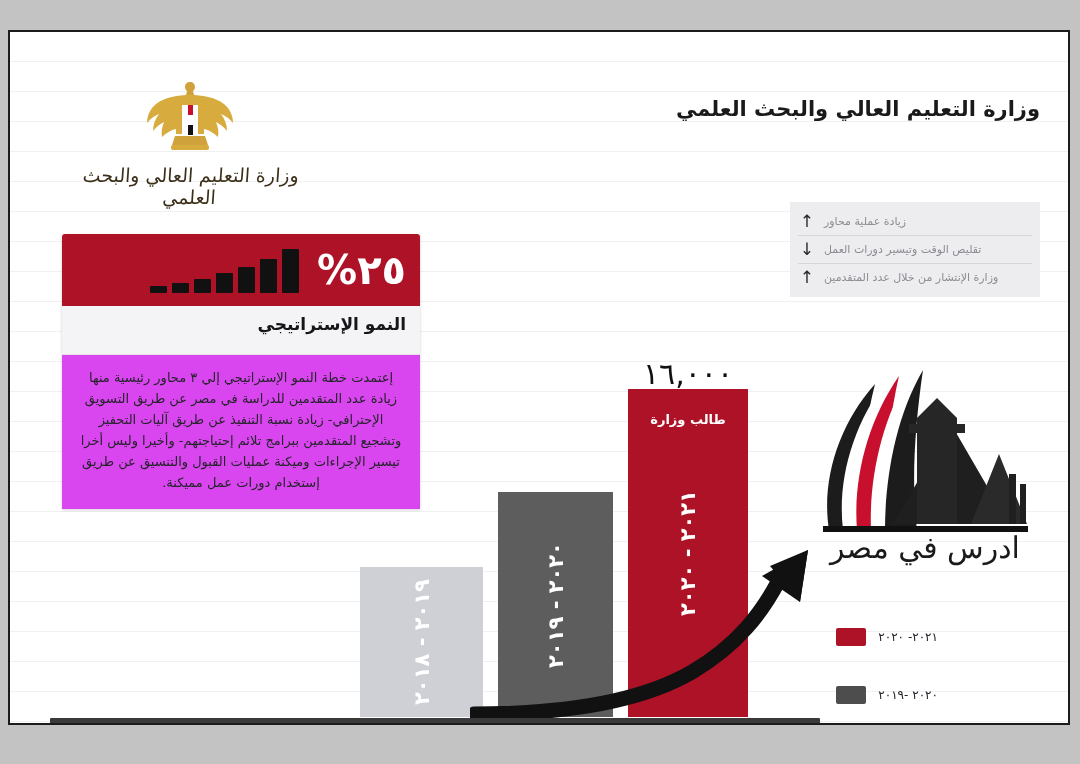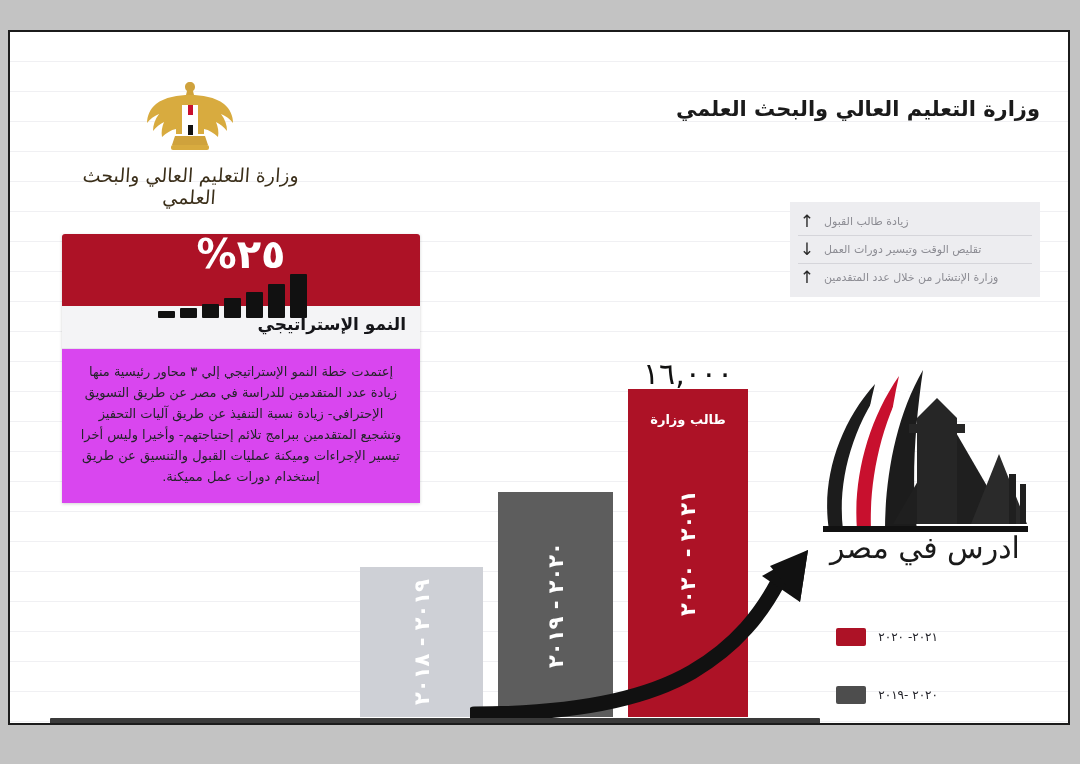--- a/index.html
+++ b/index.html
@@ -58,31 +58,31 @@
   .bullet .txt{font-size:11px;color:#8c8c93;white-space:nowrap;}
   .bullet .arw{font-size:17px;color:#2a2a2a;line-height:1;width:14px;text-align:center;}
 
   
   #card{
     position:absolute;left:52px;top:202px;width:358px;
     box-shadow:0 1px 3px rgba(0,0,0,.18);
   }
   #card-top{
     background:#ad1226;height:72px;border-radius:3px 3px 0 0;
-    display:flex;align-items:center;padding:0 14px;box-sizing:border-box;flex-direction:column;
+    display:flex;align-items:center;padding:0 14px;box-sizing:border-box;
   }
   #pct{
     color:#ffffff;font-size:40px;font-weight:bold;line-height:1;
     white-space:nowrap;direction:rtl;
   }
   #pct .sym{font-size:40px;}
   #mini{display:flex;align-items:flex-end;gap:5px;margin-right:18px;height:46px;direction:ltr;}
   #mini i{display:block;width:17px;background:#111;border-radius:1px;}
   #card-title{
-    background:#f4f4f6;padding:8px 14px 14px 14px;text-align:right;
+    background:#f4f4f6;padding:8px 14px 20px 14px;text-align:right;
     border-bottom:1px solid #e3e3e7;
   }
   #card-title span{font-size:17px;font-weight:bold;color:#16161a;}
   #card-body{
     background:#d946ef;padding:12px 16px 16px 16px;
     text-align:center;font-size:13px;line-height:1.62;color:#24242a;
   }
 
   
   #chart{position:absolute;left:30px;top:300px;width:790px;height:395px;}
@@ -145,21 +145,21 @@
     </svg>
     <div class="mintext">وزارة التعليم العالي والبحث العلمي</div>
   </div>
 
   <div id="header-title">
     <div class="l2">وزارة التعليم العالي والبحث العلمي</div>
   </div>
 
   <div id="bullets">
     <div class="bullet">
-      <span class="txt">زيادة طالب القبول</span>
+      <span class="txt">زيادة عملية محاور</span>
       <span class="arw">↑</span>
     </div>
     <div class="bullet">
       <span class="txt">تقليص الوقت وتيسير دورات العمل</span>
       <span class="arw">↓</span>
     </div>
     <div class="bullet">
       <span class="txt">وزارة الإنتشار من خلال عدد المتقدمين</span>
       <span class="arw">↑</span>
     </div>

